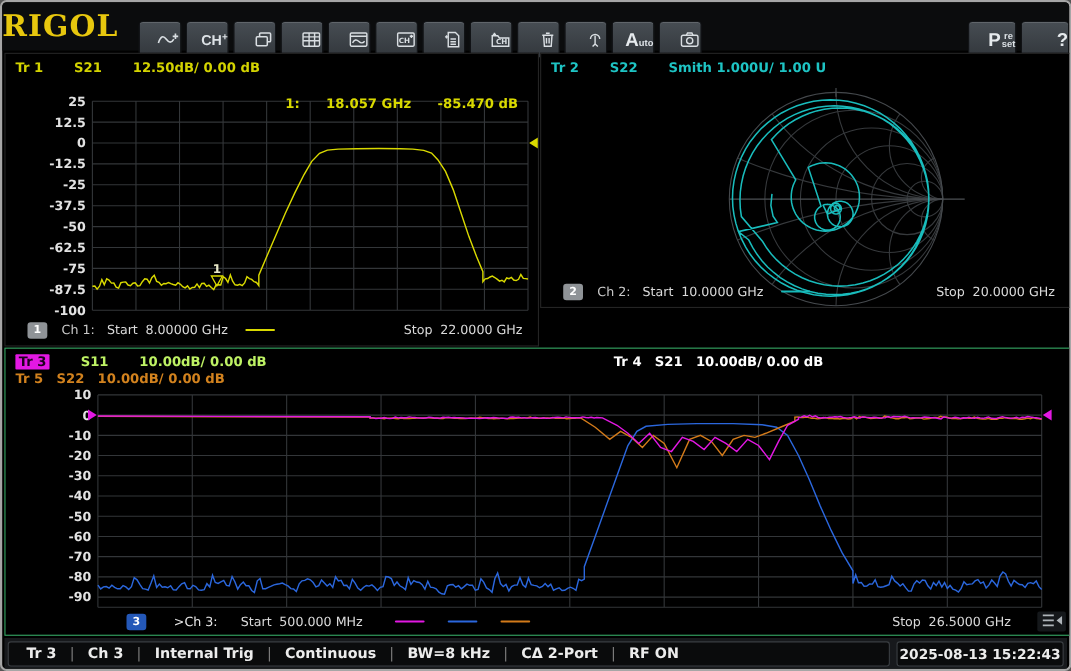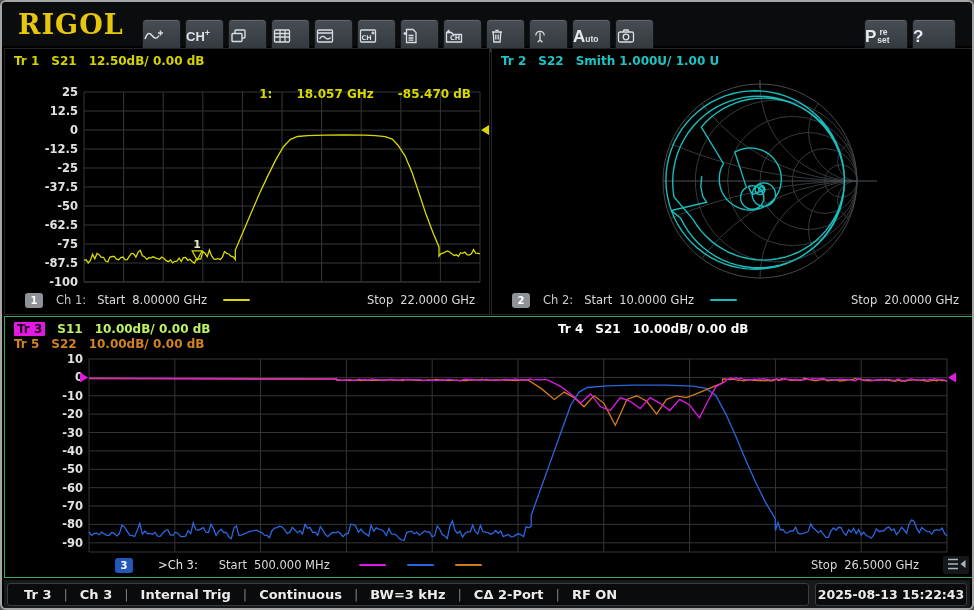--- a/index.html
+++ b/index.html
@@ -1,40 +1,40 @@
 <!DOCTYPE html>
 <html><head>
 <meta charset="utf-8">
 <style>
   html,body{margin:0;padding:0;background:#555;font-family:"DejaVu Sans","Liberation Sans",sans-serif;}
   .screen{position:relative;width:974px;height:610px;box-sizing:border-box;background:#000;
           border:2px solid #a6a6a6;border-radius:6px;overflow:hidden;}
   
   .topbar{position:absolute;left:0;top:0;right:0;height:44px;background:#0b0c0d;
-          display:flex;align-items:center;padding:0 16px;gap:4px;}
+          display:flex;align-items:center;padding:0 0;gap:4px;}
   .logo{width:120px;flex:none;color:#e7c70e;font-family:"DejaVu Serif","Liberation Serif",serif;
         font-weight:bold;font-size:27px;letter-spacing:1px;line-height:1;}
   .tbtn{width:39px;height:34px;flex:none;background:linear-gradient(#474d53,#32373c);
         border:1px solid #121417;border-radius:4px;box-shadow:inset 0 1px 0 rgba(255,255,255,.14);
-        color:#dde2e6;display:flex;align-items:center;justify-content:flex-start;padding:0;cursor:pointer;margin-top:24px;}
+        color:#dde2e6;display:flex;align-items:center;justify-content:flex-end;padding:0;cursor:pointer;margin-top:24px;}
   .tbtn svg{display:block;}
   .g{font-weight:bold;font-size:13px;color:#dde2e6;line-height:1;}
   .gbig{font-weight:bold;font-size:17px;color:#e6eaed;line-height:1;}
   .gsup{font-size:9px;font-weight:bold;color:#dde2e6;vertical-align:5px;}
   .gsmall{font-size:8.5px;font-weight:bold;color:#dde2e6;}
   .tspacer{flex:1;}
   .pcol{display:flex;flex-direction:column;line-height:1;margin-left:1px;}
   
   .win{position:absolute;background:#000;border:1px solid #242424;box-sizing:border-box;}
   #win-tr1{left:2px;top:46px;width:486px;height:267px;}
-  #win-tr2{left:489px;top:46px;width:483px;height:267px;}
+  #win-tr2{left:489px;top:46px;width:483px;height:232px;}
   #win-ch3{left:2px;top:314px;width:970px;height:262px;border:1px solid #35a864;}
   .win svg.plot{position:absolute;left:0;top:0;}
   svg text{font-family:"DejaVu Sans","Liberation Sans",sans-serif;}
-  .whead{position:absolute;left:9px;top:5px;display:flex;gap:12px;font-size:12px;font-weight:bold;white-space:nowrap;}
+  .whead{position:absolute;left:9px;top:5px;display:flex;gap:28px;font-size:12px;font-weight:bold;white-space:nowrap;}
   .whead2{position:absolute;left:9px;top:20px;display:flex;gap:12px;font-size:12px;font-weight:bold;white-space:nowrap;}
   .whead-b{position:absolute;left:553px;top:5px;display:flex;gap:12px;font-size:12px;font-weight:bold;white-space:nowrap;}
   .c-y{color:#d3d300;} .c-c{color:#1ec4c4;} .c-m{color:#bef264;text-align:right;} .c-b{color:#ffffff;} .c-o{color:#d2821e;}
   .tr-active{background:#e318e3;color:#1c001c;padding:0 3px;border-radius:1px;}
   .marker-readout{position:absolute;right:18px;top:38px;display:flex;gap:24px;
                   color:#d9d900;font-size:12px;font-weight:bold;}
   .wfoot{position:absolute;left:0;right:0;bottom:5px;height:18px;display:flex;align-items:center;
          font-size:11.5px;color:#dadada;padding:0 14px;gap:7px;white-space:nowrap;}
   .badge{width:18px;height:15px;border-radius:3px;background:#8f9397;color:#fff;font-size:10px;
          font-weight:bold;display:flex;align-items:center;justify-content:center;flex:none;cursor:pointer;}
@@ -333,21 +333,21 @@
   <div class="statusbar">
     <div class="seg left">
       <span>Tr 3</span>
       <span class="sep">|</span>
       <span>Ch 3</span>
       <span class="sep">|</span>
       <span>Internal Trig</span>
       <span class="sep">|</span>
       <span>Continuous</span>
       <span class="sep">|</span>
-      <span>BW=3 kHz</span>
+      <span>BW=8 kHz</span>
       <span class="sep">|</span>
       <span>CΔ 2-Port</span>
       <span class="sep">|</span>
       <span>RF ON</span>
     </div>
     <div class="seg time">
       <span>2025-08-13 15:22:43</span>
     </div>
   </div>
 

